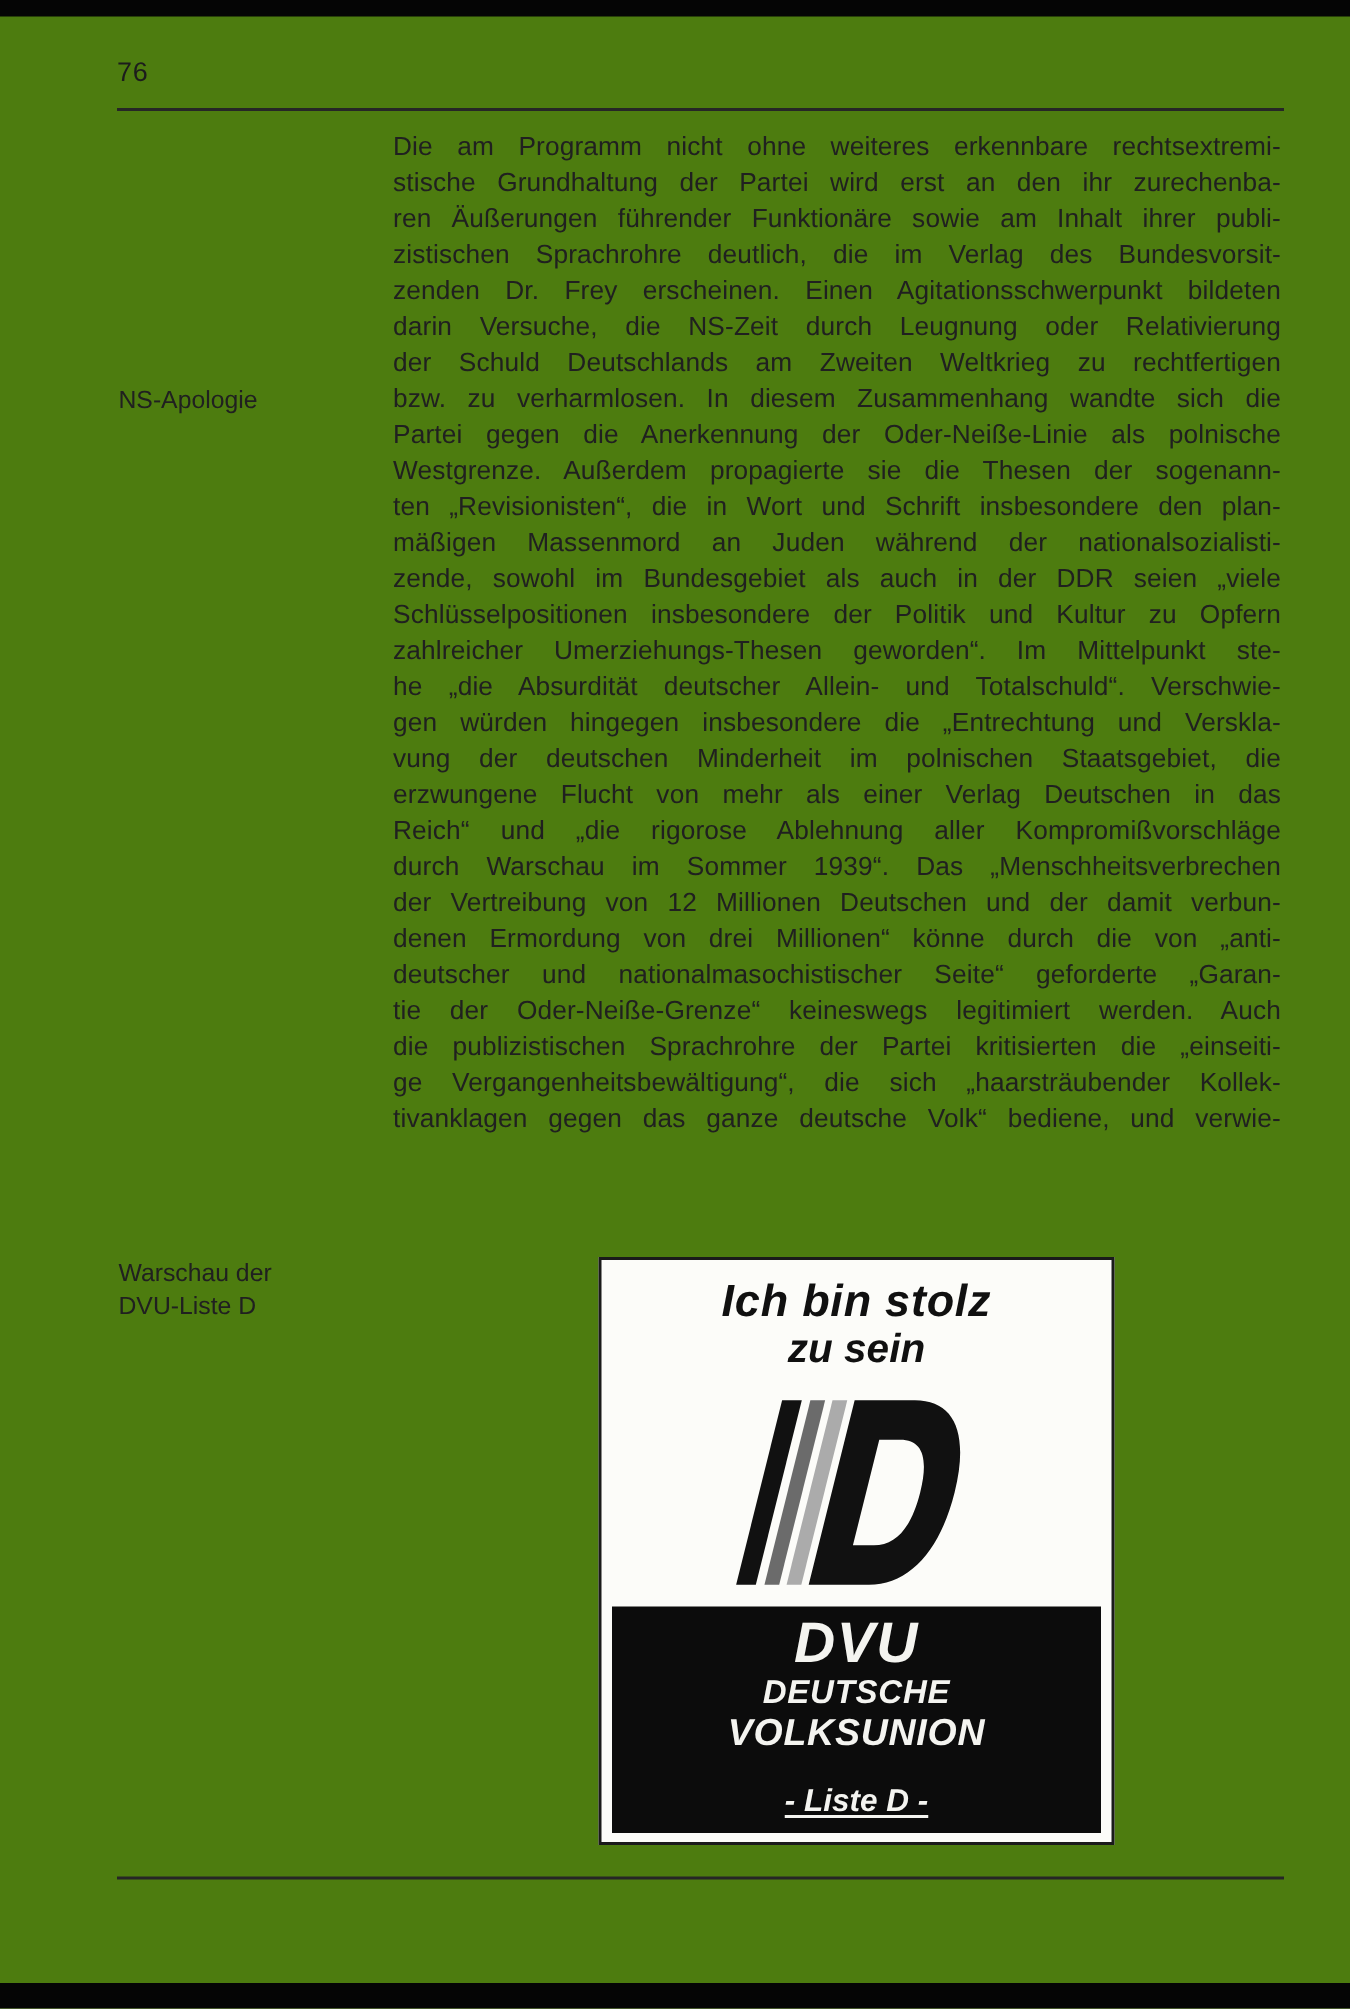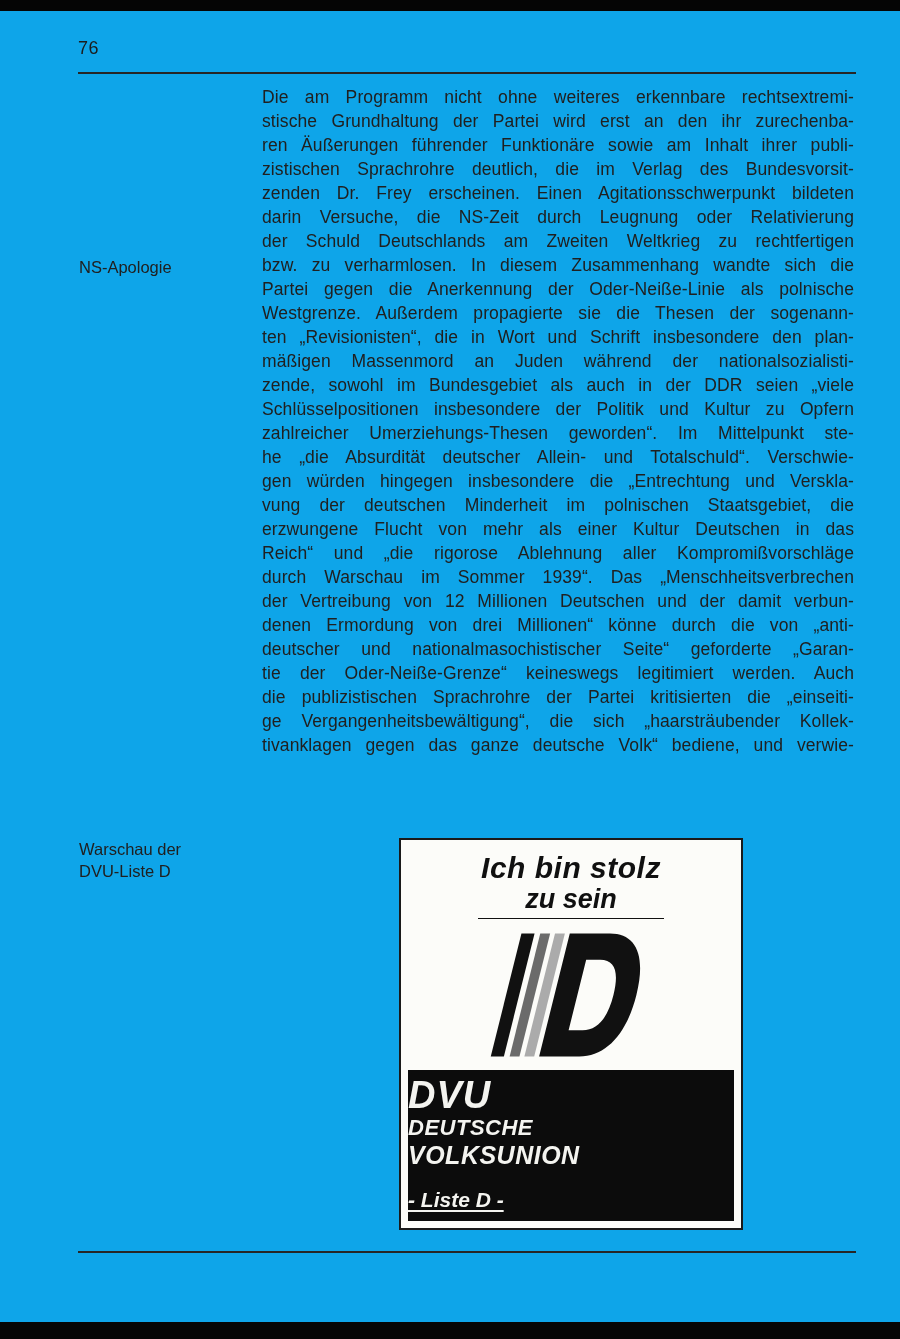--- a/index.html
+++ b/index.html
@@ -1,19 +1,19 @@
 <!DOCTYPE html>
 <html><head>
 <meta charset="utf-8">
 <style>
   html,body{margin:0;padding:0;background:#555;}
   .page{
     position:relative;
     width:900px;height:1339px;
-    background:#0ea5e9;
+    background:#4d7c0f;
     font-family:"Liberation Sans", sans-serif;
     color:#1c1c1c;
     overflow:hidden;
     margin:0 auto;
   }
   .scan-bar-top{position:absolute;top:0;left:0;width:100%;height:11px;background:#050505;}
   .scan-bar-bottom{position:absolute;bottom:0;left:0;width:100%;height:17px;background:#050505;}
   .page-number{position:absolute;left:78px;top:38px;font-size:18px;letter-spacing:0.5px;}
   .rule{position:absolute;left:78px;width:778px;border-top:2px solid #262626;}
   .rule-top{top:72px;}
@@ -44,21 +44,21 @@
     box-sizing:border-box;
   }
   .sticker-h1{font-size:30px;font-weight:bold;font-style:italic;margin-top:4px;letter-spacing:0.5px;color:#101010;}
   .sticker-h2{font-size:33px;font-weight:bold;font-style:italic;letter-spacing:1px;color:#101010;line-height:1.1;}
   .sticker-h3{font-size:27px;font-weight:bold;font-style:italic;color:#101010;line-height:1.1;}
   .sticker-underline{width:186px;height:4px;background:#111;margin-top:3px;}
   .d-logo{margin-top:6px;}
   .dvu-box{
     margin-top:auto;width:100%;
     background:#0c0c0c;color:#f4f4f0;
-    display:flex;flex-direction:column;
+    display:flex;flex-direction:column;align-items:center;
     padding:6px 0 9px;box-sizing:border-box;
   }
   .dvu-title{font-size:38px;font-weight:bold;font-style:italic;line-height:1.02;letter-spacing:1px;}
   .dvu-l2{font-size:22px;font-weight:bold;font-style:italic;line-height:1.18;letter-spacing:0.5px;}
   .dvu-l3{font-size:25px;font-weight:bold;font-style:italic;line-height:1.18;letter-spacing:0.5px;}
   .dvu-l4{
     font-size:21px;font-weight:bold;font-style:italic;margin-top:18px;
     text-decoration:underline;text-underline-offset:3px;text-decoration-thickness:2px;
   }
 </style>
@@ -86,21 +86,21 @@
       <div class="body-line">Partei gegen die Anerkennung der Oder-Neiße-Linie als polnische</div>
       <div class="body-line">Westgrenze. Außerdem propagierte sie die Thesen der sogenann-</div>
       <div class="body-line">ten „Revisionisten“, die in Wort und Schrift insbesondere den plan-</div>
       <div class="body-line">mäßigen Massenmord an Juden während der nationalsozialisti-</div>
       <div class="body-line">zende, sowohl im Bundesgebiet als auch in der DDR seien „viele</div>
       <div class="body-line">Schlüsselpositionen insbesondere der Politik und Kultur zu Opfern</div>
       <div class="body-line">zahlreicher Umerziehungs-Thesen geworden“. Im Mittelpunkt ste-</div>
       <div class="body-line">he „die Absurdität deutscher Allein- und Totalschuld“. Verschwie-</div>
       <div class="body-line">gen würden hingegen insbesondere die „Entrechtung und Verskla-</div>
       <div class="body-line">vung der deutschen Minderheit im polnischen Staatsgebiet, die</div>
-      <div class="body-line">erzwungene Flucht von mehr als einer Kultur Deutschen in das</div>
+      <div class="body-line">erzwungene Flucht von mehr als einer Verlag Deutschen in das</div>
       <div class="body-line">Reich“ und „die rigorose Ablehnung aller Kompromißvorschläge</div>
       <div class="body-line">durch Warschau im Sommer 1939“. Das „Menschheitsverbrechen</div>
       <div class="body-line">der Vertreibung von 12 Millionen Deutschen und der damit verbun-</div>
       <div class="body-line">denen Ermordung von drei Millionen“ könne durch die von „anti-</div>
       <div class="body-line">deutscher und nationalmasochistischer Seite“ geforderte „Garan-</div>
       <div class="body-line">tie der Oder-Neiße-Grenze“ keineswegs legitimiert werden. Auch</div>
       <div class="body-line">die publizistischen Sprachrohre der Partei kritisierten die „einseiti-</div>
       <div class="body-line">ge Vergangenheitsbewältigung“, die sich „haarsträubender Kollek-</div>
       <div class="body-line">tivanklagen gegen das ganze deutsche Volk“ bediene, und verwie-</div>
     </div>

